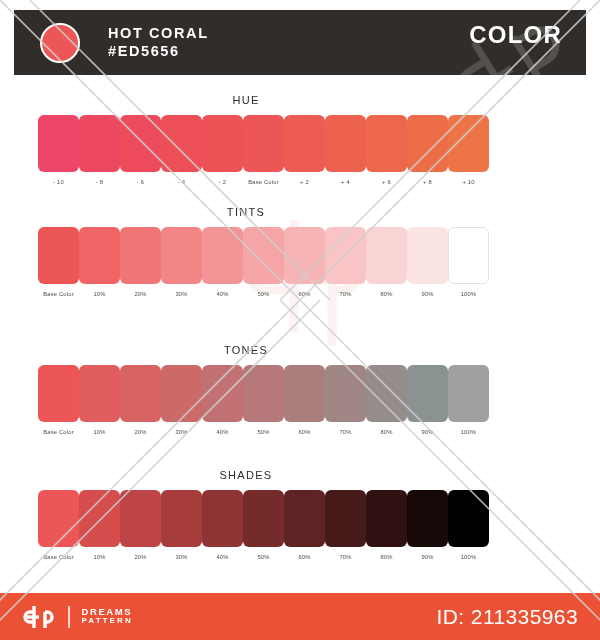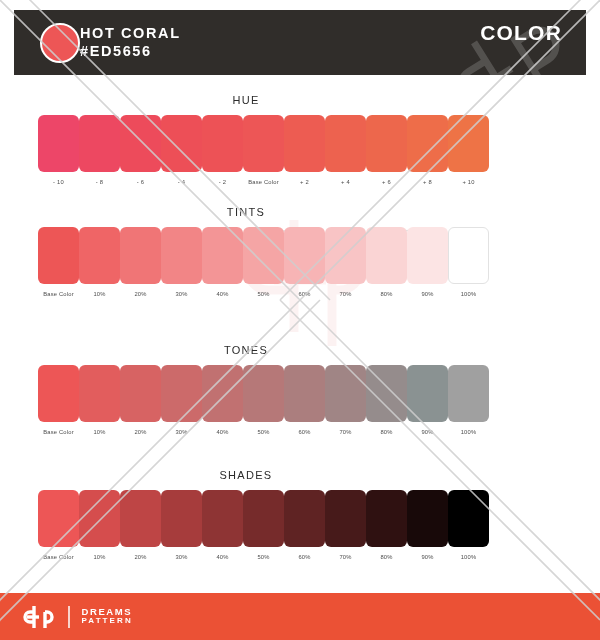--- a/index.html
+++ b/index.html
@@ -26,42 +26,42 @@
     align-items: center;
     z-index: 3;
   }
   .hdr-circle {
     width: 40px; height: 40px;
     border-radius: 50%;
     margin-left: 26px;
     border: 2.5px solid #ffffff;
     flex: none;
   }
-  .hdr-text { margin-left: 0; line-height: 1.18; }
+  .hdr-text { margin-left: 28px; line-height: 1.18; }
   .hdr-name {
     color: #ffffff;
     font-size: 14.5px;
     font-weight: bold;
     letter-spacing: 1.6px;
   }
   .hdr-hex {
     color: #ffffff;
     font-size: 14.5px;
     font-weight: bold;
     letter-spacing: 1.6px;
   }
   .hdr-right {
     position: absolute;
     right: 24px; top: 12px;
     text-align: right;
     line-height: 1.05;
   }
   .hdr-color {
     color: #ffffff;
-    font-size: 21px;
+    font-size: 24px;
     font-weight: bold;
     letter-spacing: 1.2px;
   }
   .hdr-palette {
     color: #ffffff;
     font-size: 19px;
     font-weight: normal;
     letter-spacing: 3.4px;
   }
 
@@ -427,15 +427,16 @@
           <path d="M23 8 v16 M23 8 h2 a5 5 0 0 1 0 10 h-2"></path>
           <path d="M5 13 h12"></path>
         </g>
       </svg>
       <div class="logo-div"></div>
       <div class="logo-text">
         <div class="logo-l1">DREAMS</div>
         <div class="logo-l2">PATTERN</div>
       </div>
     </div>
+    <div class="footer-id">ID: 211335963</div>
   </div>
 
 </div>
 
 </body></html>

